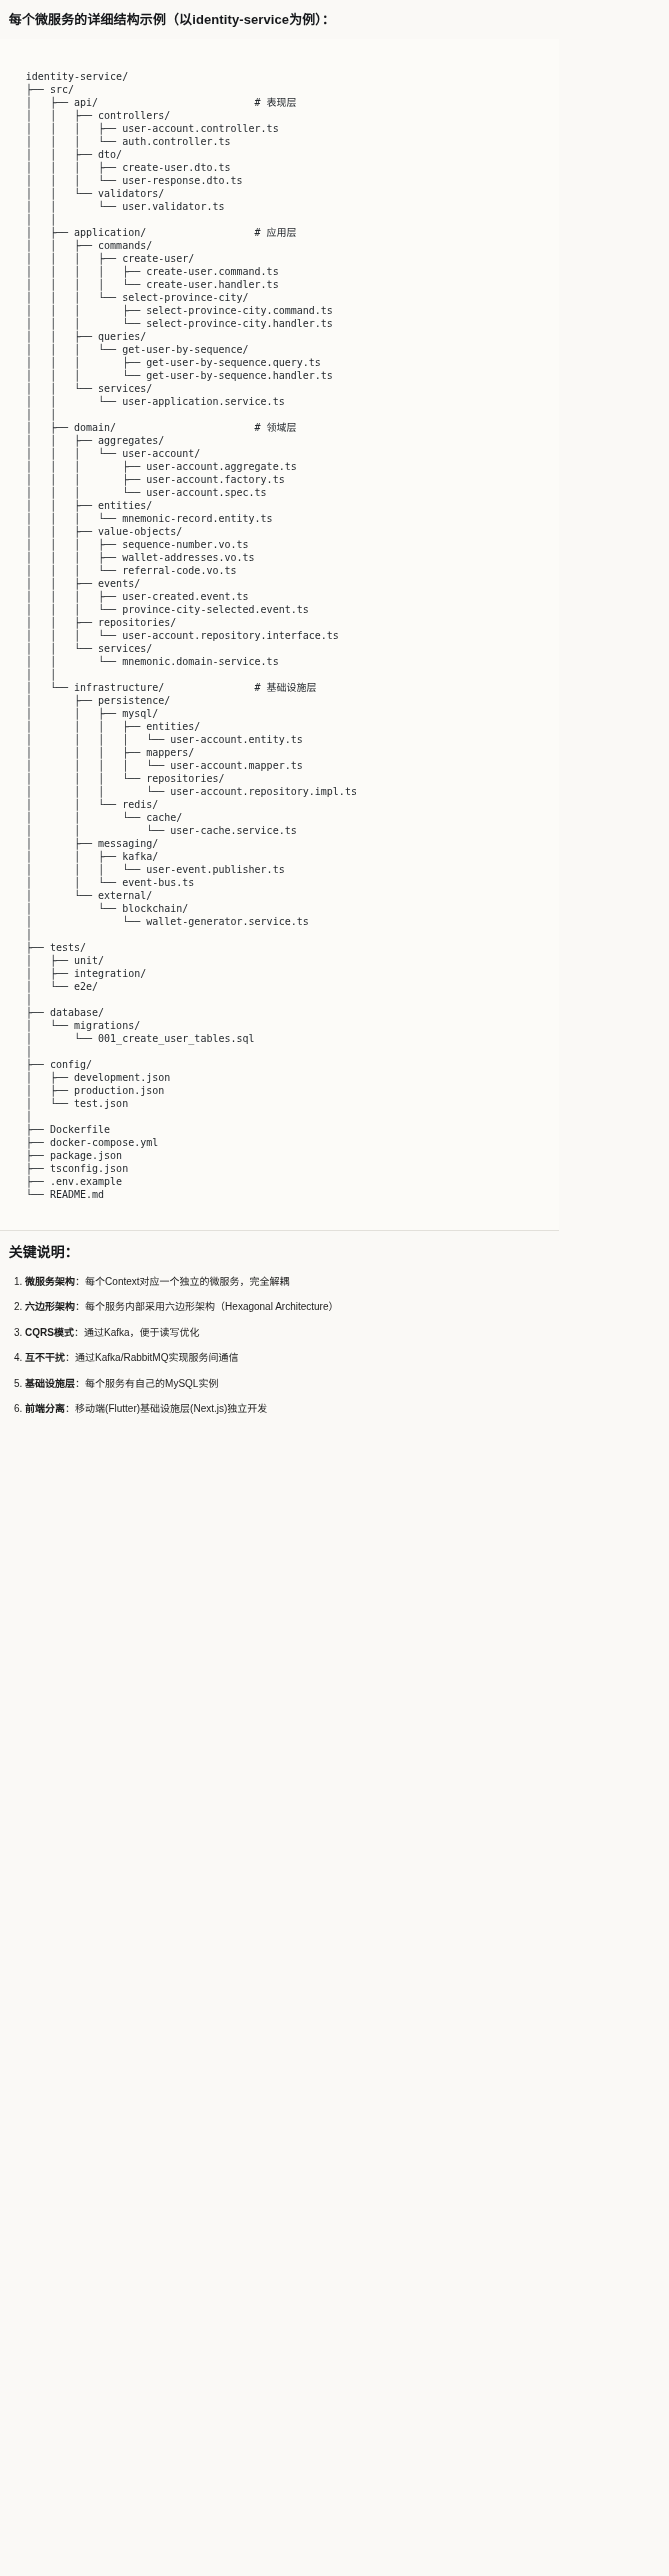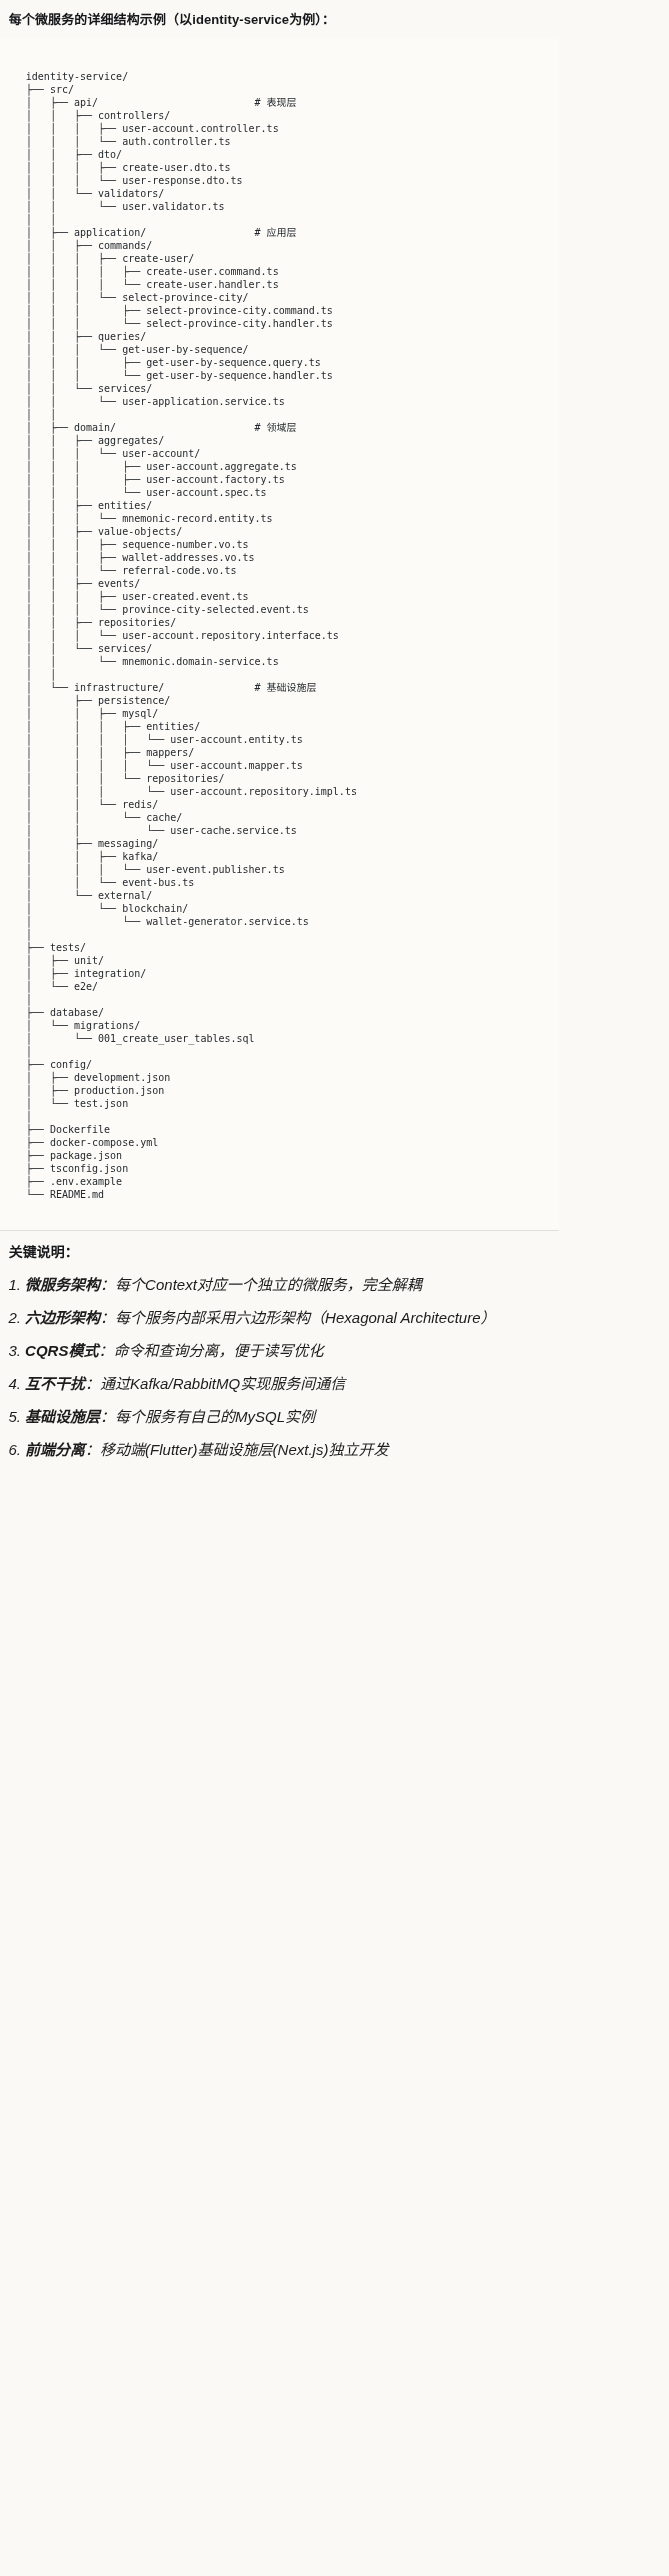--- a/index.html
+++ b/index.html
@@ -67,25 +67,24 @@
     color: #15171a;
     margin: 0 0 11.3px 0;
     line-height: 1.4;
   }
   ol.notes-list {
     margin: 0;
     padding: 0 0 0 16.3px;
     list-style: decimal;
   }
   ol.notes-list > li {
-    font-size: 15px;
+    font-size: 10px;
     line-height: 1.5;
     margin: 0 0 10.6px 0;
     color: #1c1c1c;
-    font-style: italic;
   }
   ol.notes-list > li::marker {
     font-weight: normal;
   }
   .note-term {
     font-weight: bold;
   }
   .note-text {
     font-weight: normal;
   }
@@ -201,21 +200,21 @@
     <h3 class="notes-title">关键说明：</h3>
 
     <ol class="notes-list">
       <li>
         <span class="note-term">微服务架构</span><span class="note-text">：每个Context对应一个独立的微服务，完全解耦</span>
       </li>
       <li>
         <span class="note-term">六边形架构</span><span class="note-text">：每个服务内部采用六边形架构（Hexagonal Architecture）</span>
       </li>
       <li>
-        <span class="note-term">CQRS模式</span><span class="note-text">：命令和查询分离，便于读写优化</span>
+        <span class="note-term">CQRS模式</span><span class="note-text">：通过Kafka，便于读写优化</span>
       </li>
       <li>
         <span class="note-term">互不干扰</span><span class="note-text">：通过Kafka/RabbitMQ实现服务间通信</span>
       </li>
       <li>
         <span class="note-term">基础设施层</span><span class="note-text">：每个服务有自己的MySQL实例</span>
       </li>
       <li>
         <span class="note-term">前端分离</span><span class="note-text">：移动端(Flutter)基础设施层(Next.js)独立开发</span>
       </li>

